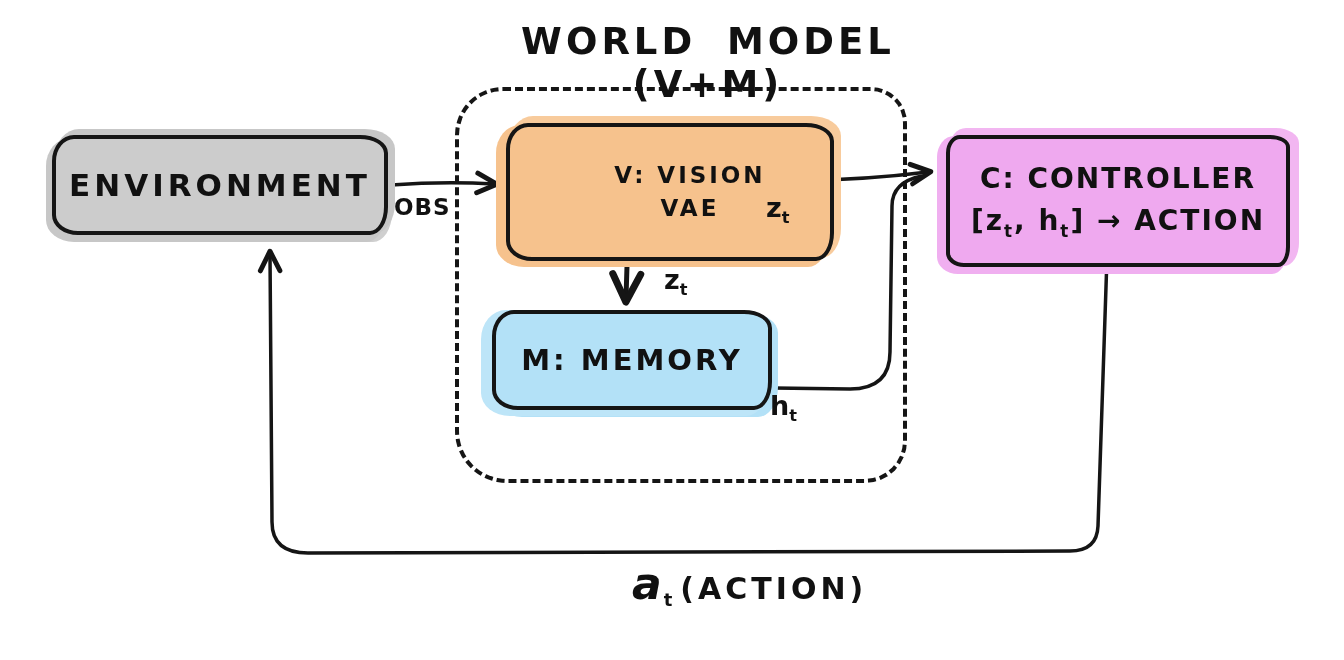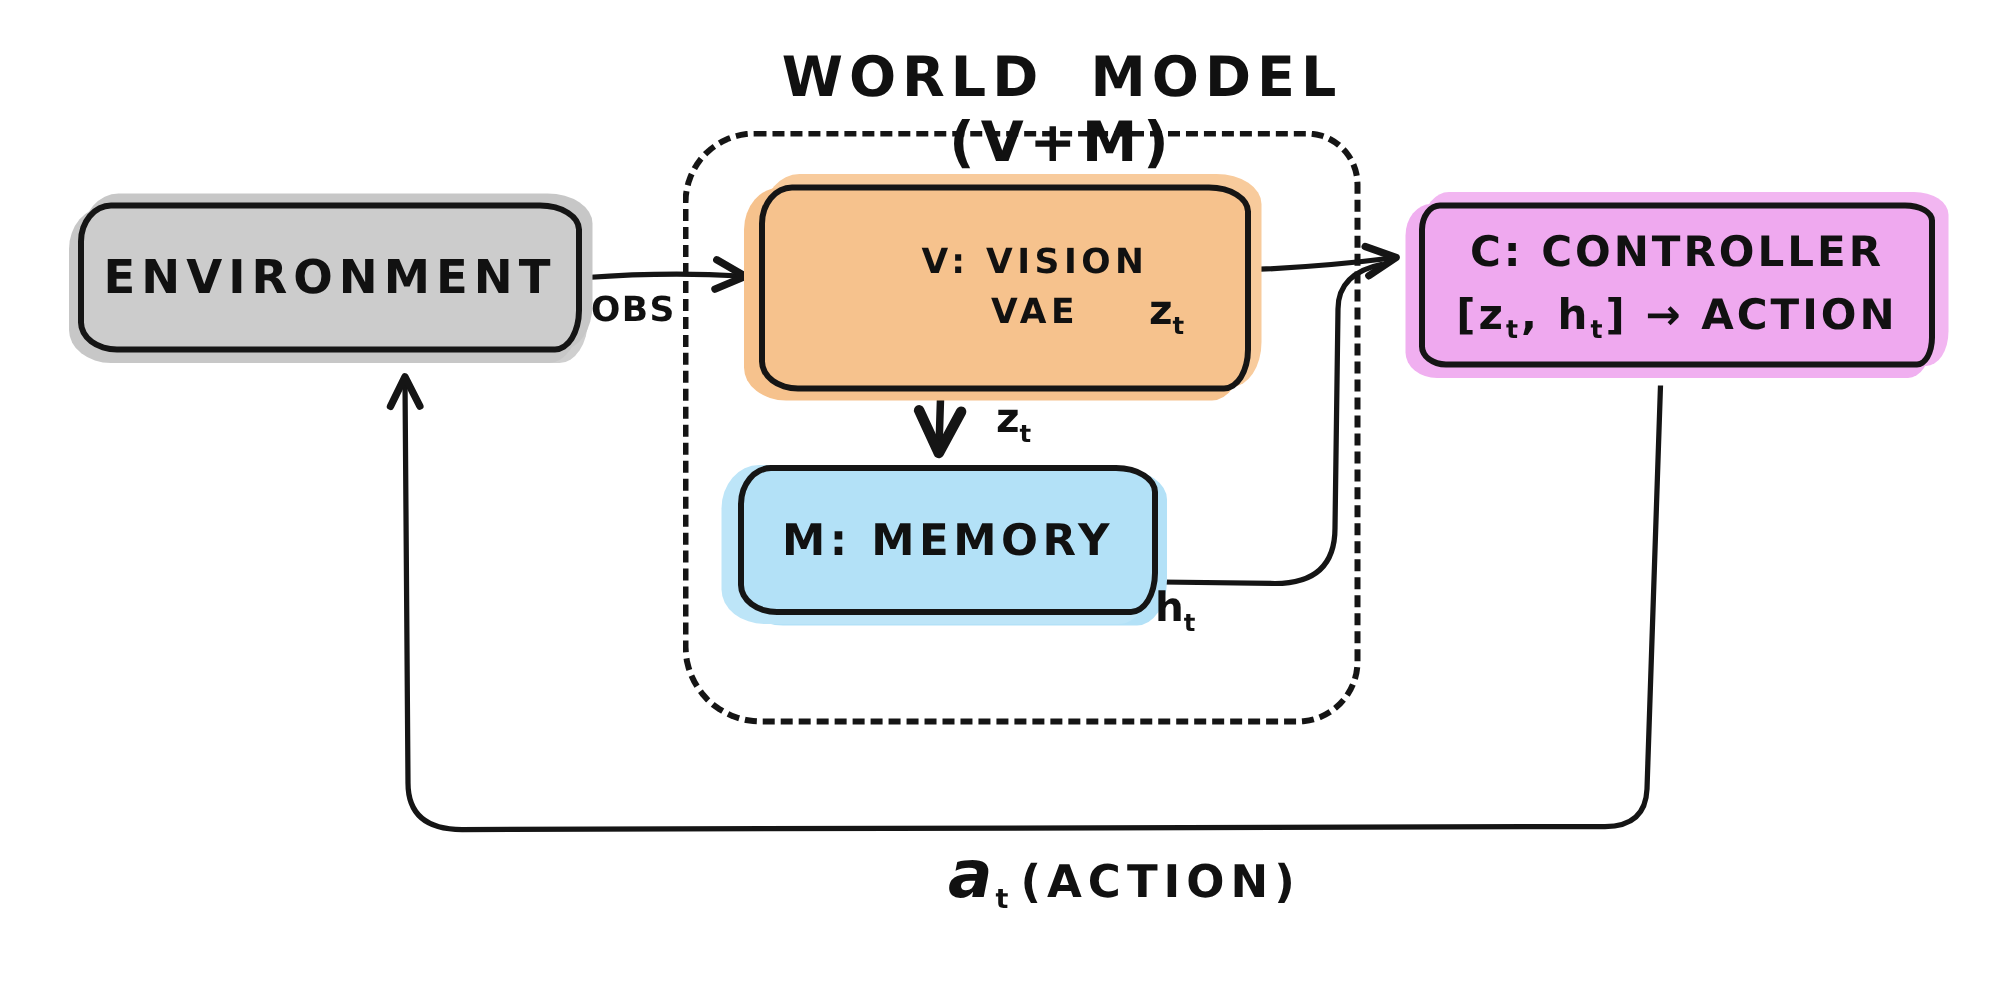--- a/index.html
+++ b/index.html
@@ -35,37 +35,37 @@
     box-shadow: -8px 4px 0 2px #f6c28d, 5px -5px 0 2px #f8cb9c;
     font-size:23px;line-height:1.45;letter-spacing:3px;padding-left:40px;
   }
   #memory-box{
     left:492px;top:310px;width:280px;height:100px;
     background:#b3e1f7;
     box-shadow: -8px 3px 0 3px #bde5f8, 4px 5px 0 2px #b3e1f7;
     font-size:29px;line-height:1.45;letter-spacing:3px;
   }
   #controller-box{
-    left:946px;top:135px;width:344px;height:110px;
+    left:946px;top:135px;width:344px;height:132px;
     background:#efa9ef;
     box-shadow: -6px 4px 0 3px #f0aff0, 6px -4px 0 3px #f2b6f1;
     font-size:28px;line-height:1.5;letter-spacing:2px;
     border-radius: 14px 20px 12px 18px / 18px 12px 20px 14px;
   }
   #wm-dashed{
     position:absolute;
     left:455px;top:87px;width:452px;height:396px;
     border:4px dashed #151515;
     border-radius:48px 36px 42px 52px;
     box-sizing:border-box;
   }
   #title{
     position:absolute;left:458px;top:20px;width:500px;
     text-align:center;
-    font-size:37px;font-weight:bold;letter-spacing:4px;word-spacing:14px;margin-top:10px;
+    font-size:37px;font-weight:bold;letter-spacing:4px;word-spacing:14px;
   }
   .elabel{
     position:absolute;
     font-size:27px;font-weight:bold;
   }
   .elabel sub, #controller-io sub{font-size:0.6em;font-weight:bold;}
   #obs-label{left:394px;top:194px;font-size:23px;letter-spacing:1px;}
   #zt-controller-label{left:766px;top:192px;}
   #zt-memory-label{left:664px;top:264px;}
   #ht-label{left:770px;top:390px;}

